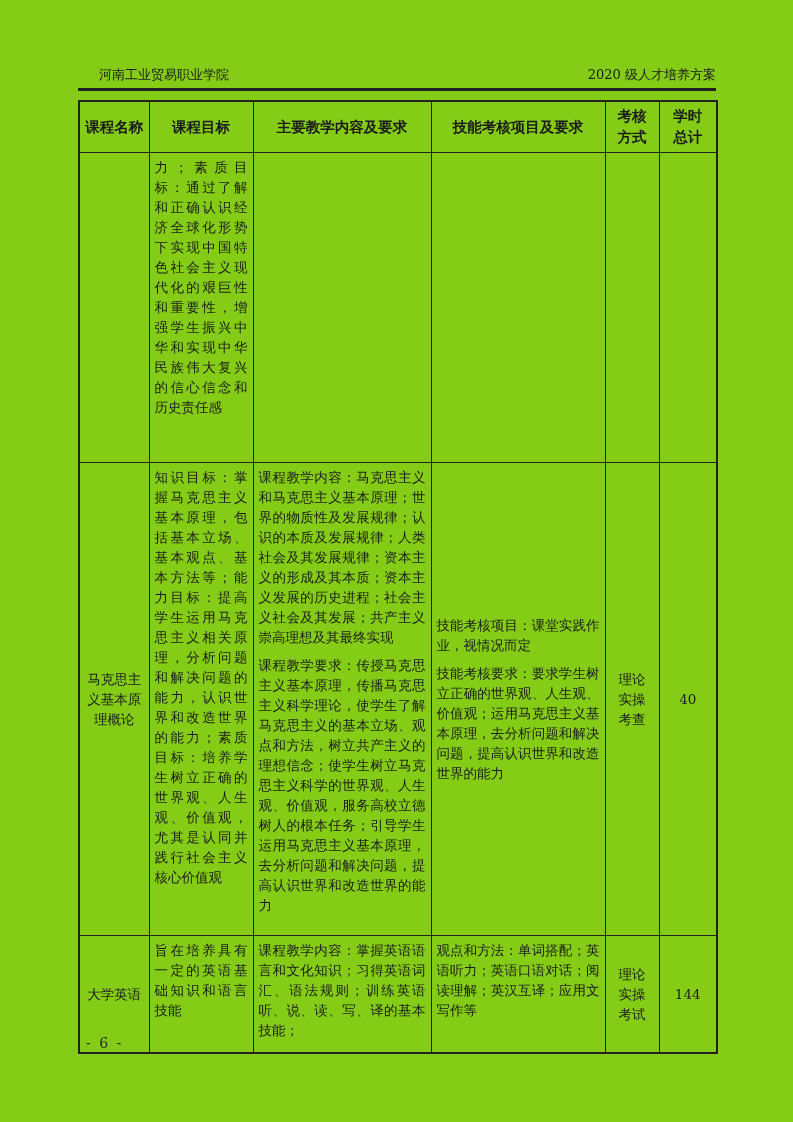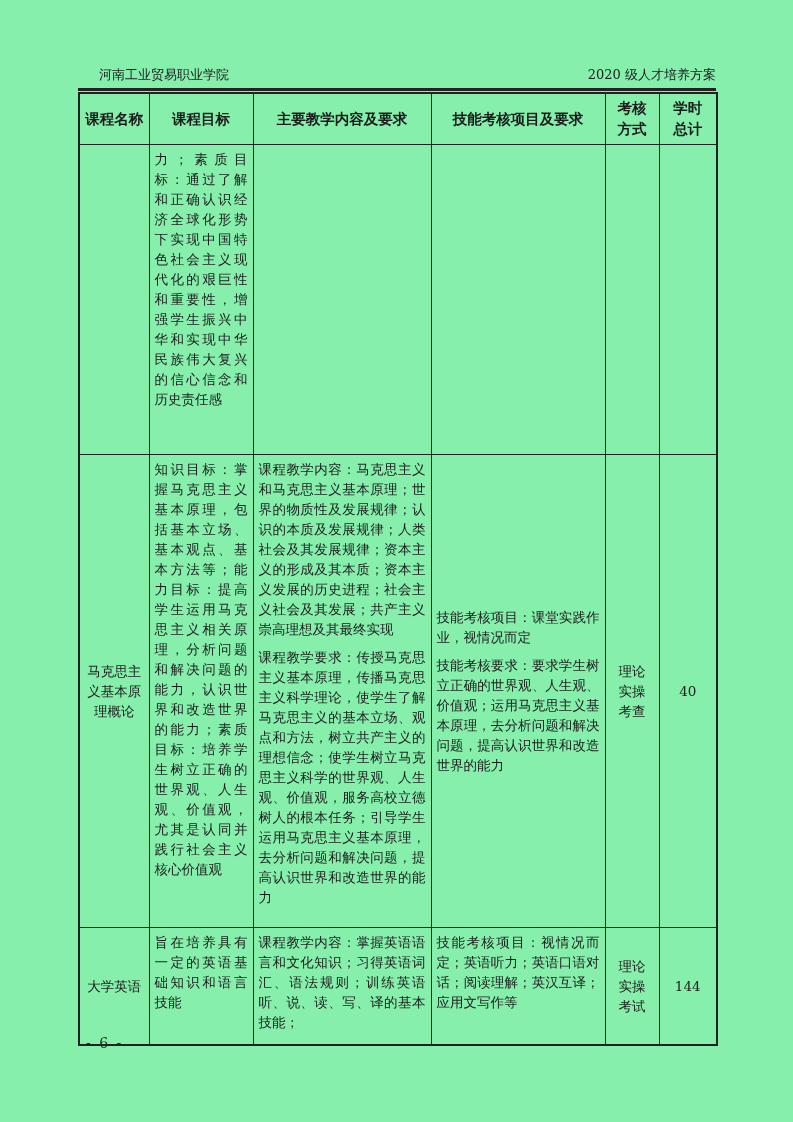--- a/index.html
+++ b/index.html
@@ -4,37 +4,37 @@
 <style>
   html, body { margin: 0; padding: 0; }
   body {
     width: 793px; height: 1122px;
     background: #ffffff;
     color: #1c1c1c;
     font-family: "DejaVu Serif", "Liberation Serif", serif;
     position: relative;
     overflow: hidden;
   }
-  .page { position: absolute; inset: 0; background: #86efac; }
+  .page { position: absolute; inset: 0; background: #84cc16; }
 
   .doc-header {
     position: absolute; top: 67px; left: 78px; width: 638px;
     display: flex; justify-content: space-between; align-items: flex-end;
     font-size: 13px; line-height: 16px;
   }
   .doc-header .hdr-left { padding-left: 21px; }
 
   .header-rule {
     position: absolute; top: 88px; left: 78px; width: 638px; height: 3px;
     border-top: 2px solid #222; border-bottom: 1px solid #222;
     box-sizing: border-box;
   }
 
   table.courses {
-    position: absolute; top: 92px; left: 78px; width: 638px;
+    position: absolute; top: 100px; left: 78px; width: 638px;
     border-collapse: collapse; table-layout: fixed;
     border: 2px solid #222;
     font-size: 13.5px; line-height: 20px;
   }
   col.c1 { width: 70px; }  col.c2 { width: 104px; }
   col.c3 { width: 178px; } col.c4 { width: 174px; }
   col.c5 { width: 54px; }  col.c6 { width: 58px; }
 
   th, td {
     border: 1px solid #222;
@@ -135,21 +135,21 @@
       </tr>
 
       <tr class="r2">
         <td class="mid ctr">大学英语</td>
         <td class="jt">旨在培养具有一定的英语基础知识和语言技能</td>
         <td class="jt">
           <p class="para">课程教学内容：掌握英语语言和文化知识；习得英语词汇、语法规则；训练英语听、说、读、写、译的基本技能；</p>
           <p class="para"></p>
         </td>
         <td class="jt">
-          <p class="para">技能考核项目：视情况而定；英语听力；英语口语对话；阅读理解；英汉互译；应用文写作等</p>
+          <p class="para">观点和方法：单词搭配；英语听力；英语口语对话；阅读理解；英汉互译；应用文写作等</p>
           <p class="para"></p>
         </td>
         <td class="mid ctr pre">理论
 实操
 考试</td>
         <td class="mid ctr">144</td>
       </tr>
 
     </tbody>
   </table>

